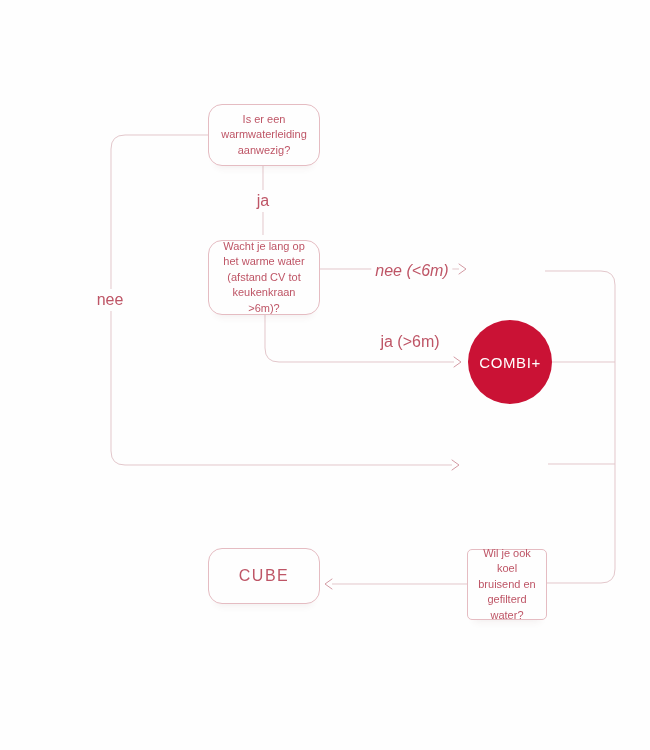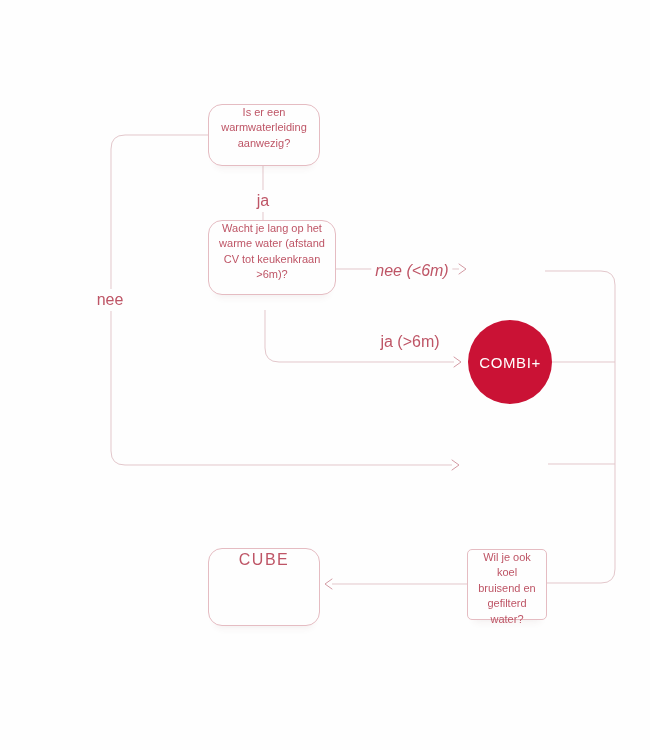--- a/index.html
+++ b/index.html
@@ -41,28 +41,29 @@
   .qbox {
     position: absolute;
     border: 1px solid var(--box-border);
     border-radius: 14px;
     background: var(--background);
     color: var(--box-text);
     font-size: 11px;
     line-height: 1.4;
     text-align: center;
     display: flex;
+    align-items: center;
     justify-content: center;
-    padding: 0 7px;
+    padding: 12px 7px;
     box-shadow: 0 9px 7px -7px rgba(120, 60, 70, 0.08);
   }
   .qbox.q1 { left: 208px; top: 104px; width: 112px; height: 62px; }
-  .qbox.q2 { left: 208px; top: 220px; width: 128px; height: 75px; }
+  .qbox.q2 { left: 208px; top: 240px; width: 112px; height: 75px; }
   .qbox.q3 { left: 467px; top: 549px; width: 80px; height: 71px; border-radius: 5px; }
-  .qbox.cube { left: 208px; top: 548px; width: 112px; height: 78px; }
+  .qbox.cube { left: 208px; top: 548px; width: 112px; height: 56px; }
   .qbox.cube .cube-label {
     font-size: 16px;
     letter-spacing: 1.5px;
     color: var(--box-text);
   }
   .circle {
     position: absolute;
     border-radius: 50%;
     background: var(--circle-fill);
     color: var(--circle-text);

